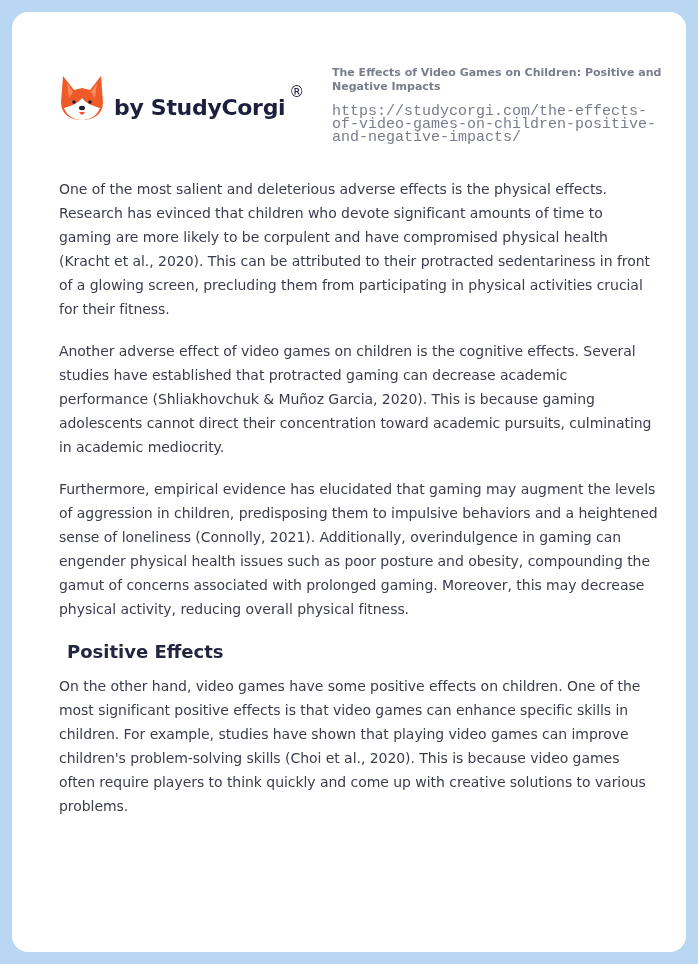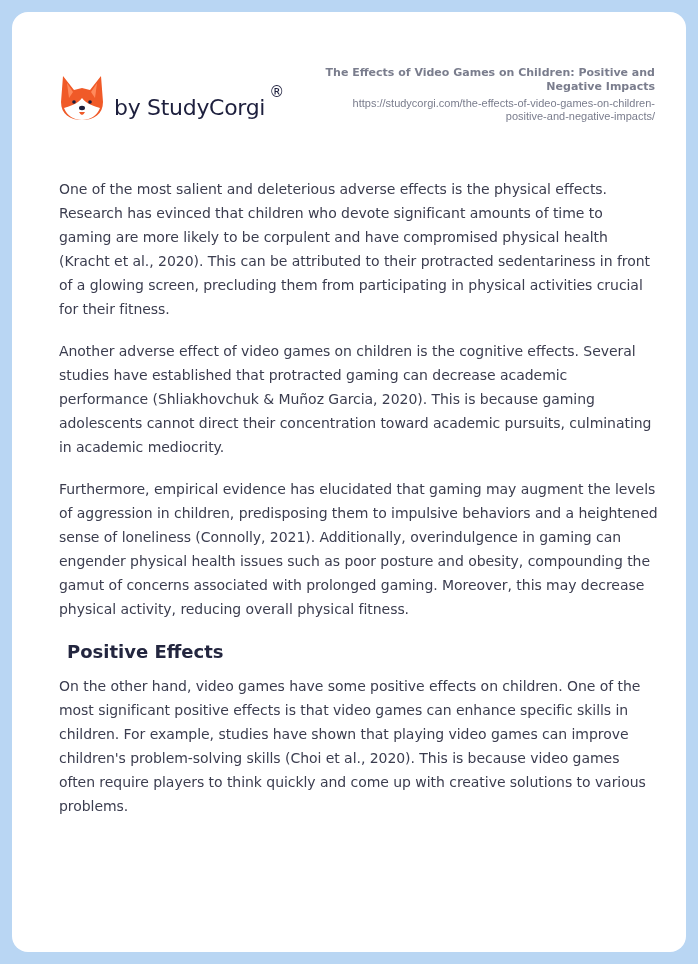--- a/index.html
+++ b/index.html
@@ -39,54 +39,53 @@
       align-items: center;
     }
     .logo-icon {
       width: 44px;
       height: 48px;
       display: block;
     }
     .logo-text {
       margin-left: 10px;
       font-family: "DejaVu Sans", sans-serif;
-      font-weight: normal;
+      font-weight: bold;
       font-size: 22px;
       color: #1d1f3d;
       letter-spacing: -0.3px;
       position: relative;
       top: 4px;
       margin-top: 11px;
     }
     .logo-reg {
       font-family: "DejaVu Sans", sans-serif;
       font-size: 15px;
       color: #1d1f3d;
       position: relative;
       top: -6px;
       margin-left: 4px;
     }
     .meta {
       position: absolute;
-      right: 31px;
+      right: 14px;
       top: 54px;
       width: 340px;
-      text-align: right;
     }
     .meta-title {
       font-family: "DejaVu Sans", sans-serif;
       font-weight: bold;
       font-size: 11px;
       line-height: 14px;
       color: #7a7d8d;
     }
     .meta-url {
-      margin-top: 3px;
-      font-family: Liberation Sans, sans-serif;
-      font-size: 11px;
+      margin-top: 11px;
+      font-family: Liberation Mono, monospace;
+      font-size: 15px;
       line-height: 13px;
       color: #7a7d8d;
     }
     .content {
       position: absolute;
       left: 47px;
       top: 165px;
       width: 600px;
     }
     .para {

